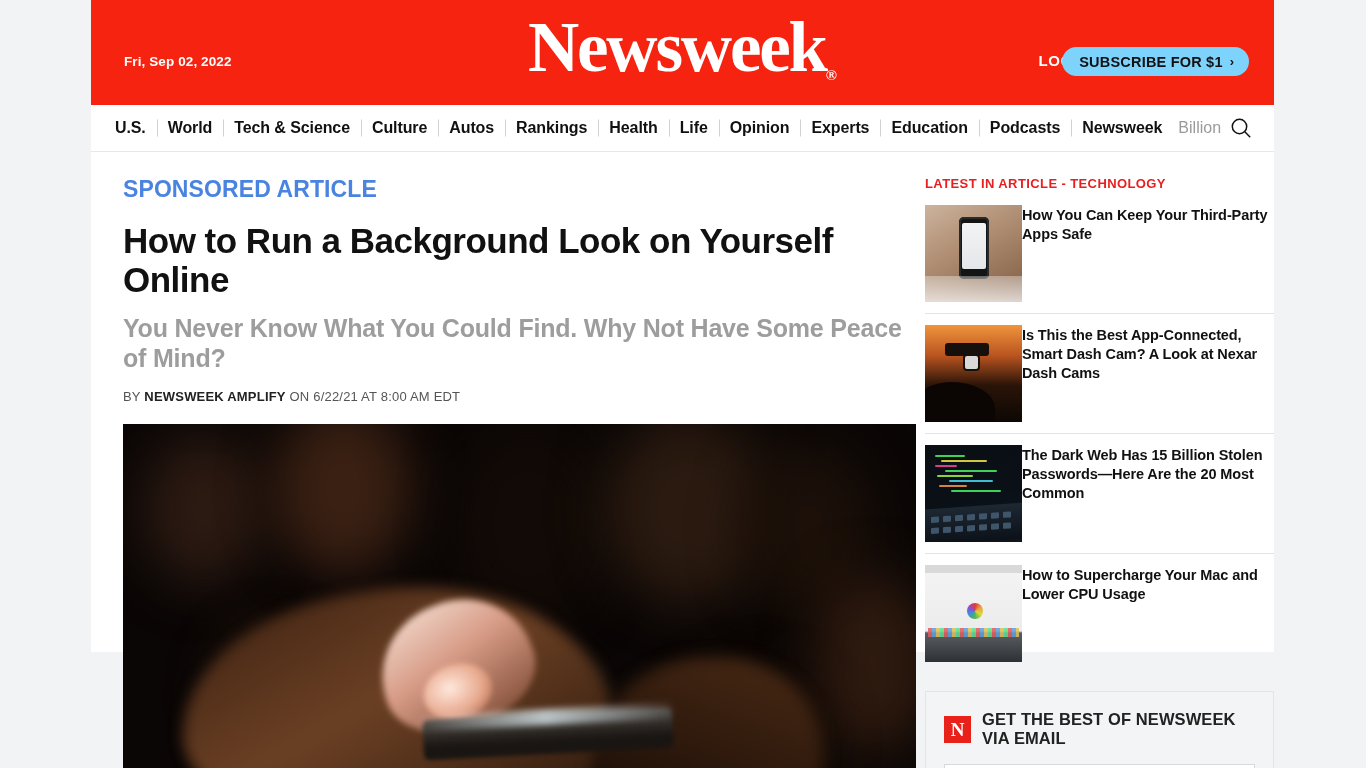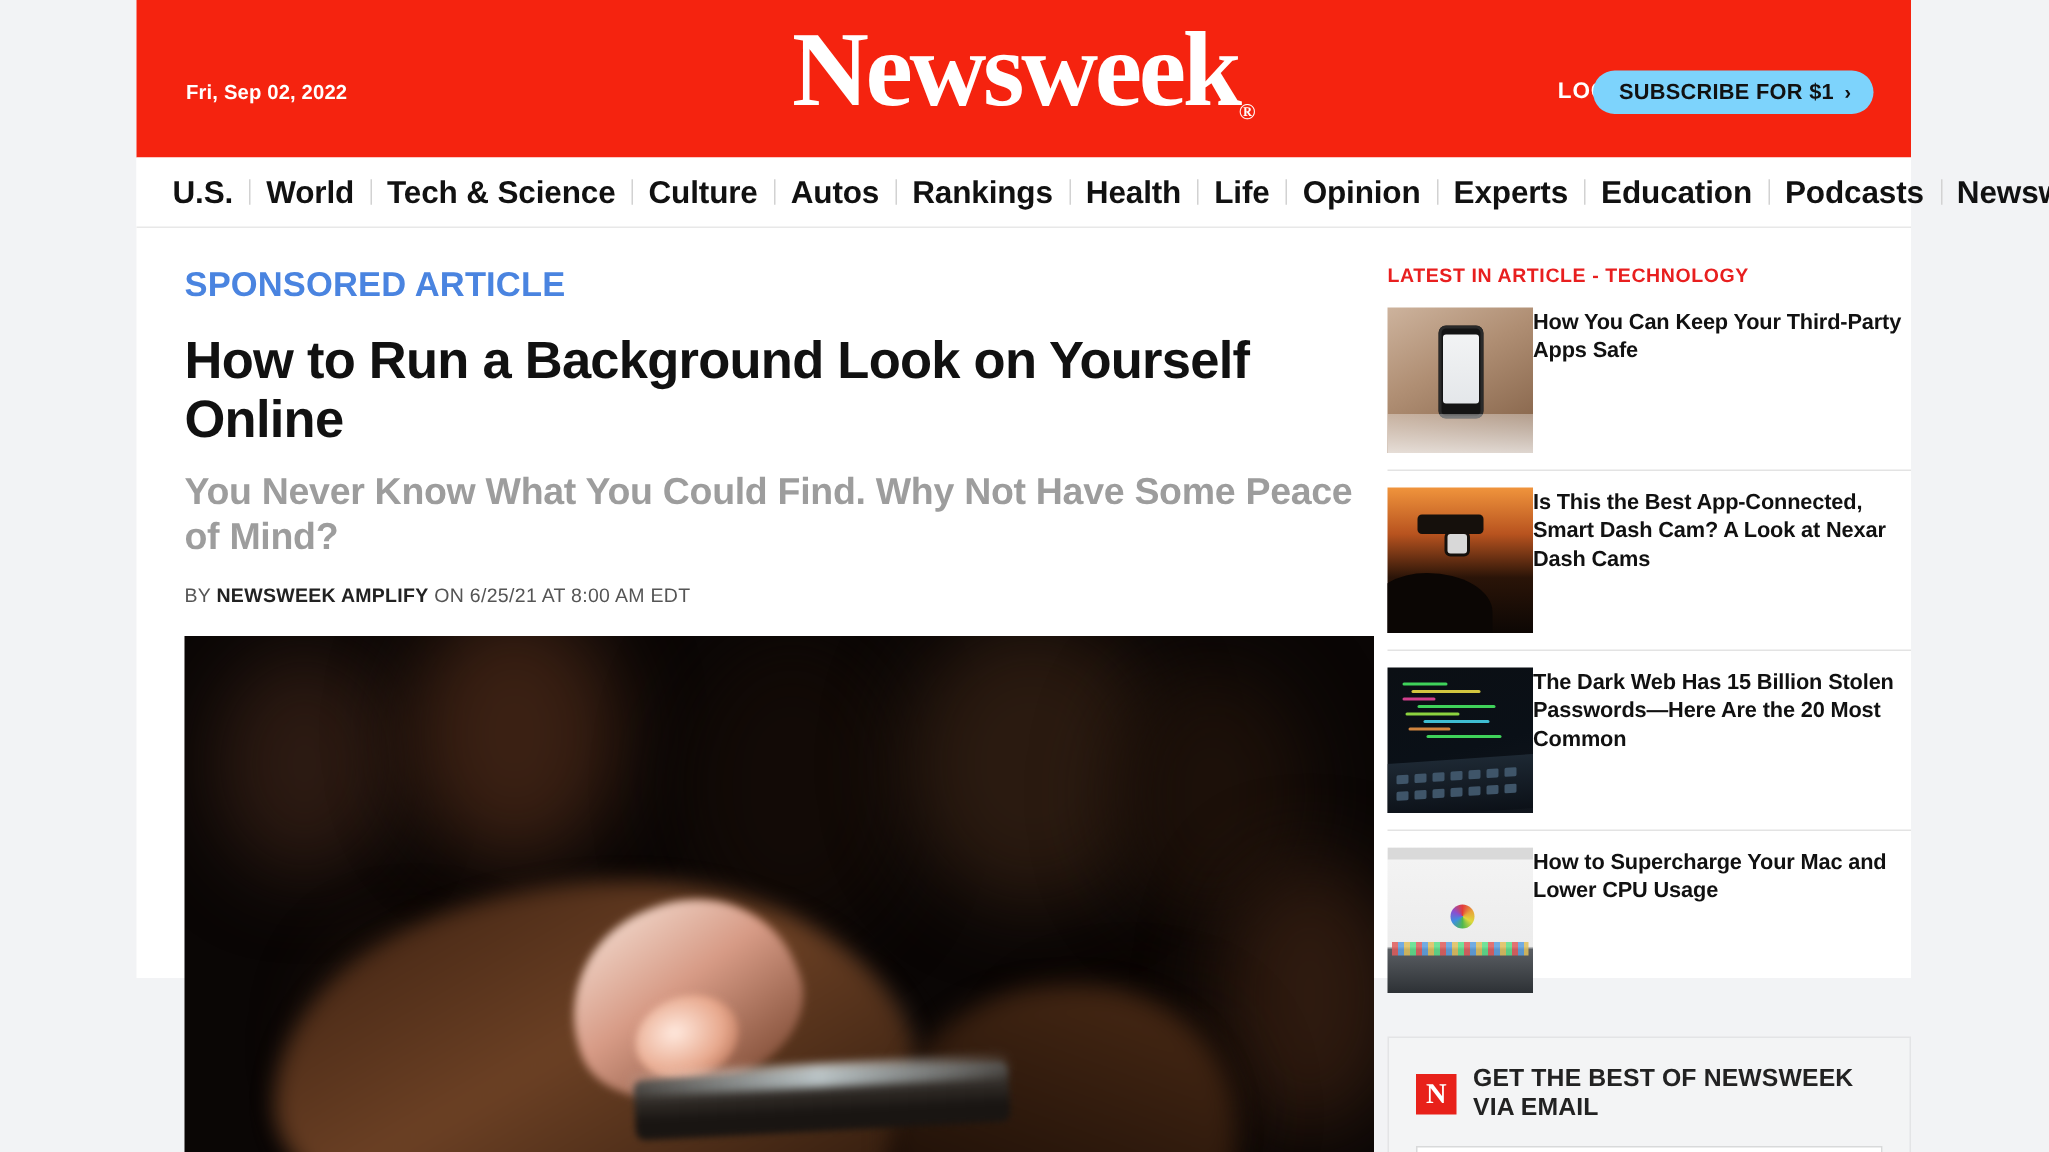--- a/index.html
+++ b/index.html
@@ -86,21 +86,21 @@
     height: 47px;
     background: #ffffff;
     border-bottom: 1px solid #e8e8e8;
     display: flex;
     align-items: center;
     padding-left: 13px;
   }
   .nav-item {
     position: relative;
     padding: 0 11px;
-    font-size: 21px;
+    font-size: 16px;
     font-weight: 700;
     color: #111111;
     letter-spacing: -.1px;
     white-space: nowrap;
     cursor: pointer;
     line-height: 1;
   }
   .nav-item + .nav-item::before {
     content: "";
     position: absolute;
@@ -430,21 +430,21 @@
   <div class="content">
 
     <div class="article-col">
       <div class="kicker">SPONSORED ARTICLE</div>
       <h1 class="headline">How to Run a Background Look on Yourself Online</h1>
       <h2 class="subhead">You Never Know What You Could Find. Why Not Have Some Peace of Mind?</h2>
 
       <div class="byline">
         <span>BY</span>
         <span class="author">NEWSWEEK AMPLIFY</span>
-        <span>ON 6/25/21 AT 8:00 AM EDT</span>
+        <span>ON 6/22/21 AT 8:00 AM EDT</span>
       </div>
 
       <div class="hero">
         <div class="bokeh" style="left:20px;  top:10px;  width:120px; height:150px; background:#2c1a12;"></div>
         <div class="bokeh" style="left:150px; top:-20px; width:140px; height:170px; background:#3a2013;"></div>
         <div class="bokeh" style="left:330px; top:0px;   width:150px; height:200px; background:#120a06;"></div>
         <div class="bokeh" style="left:480px; top:-10px; width:170px; height:190px; background:#2a1a10;"></div>
         <div class="bokeh" style="left:620px; top:20px;  width:130px; height:170px; background:#1c1009;"></div>
         <div class="bokeh" style="left:690px; top:150px; width:120px; height:180px; background:#2e1a0f;"></div>
         <div class="bokeh" style="left:100px; top:210px; width:110px; height:130px; background:#3d2413;"></div>

